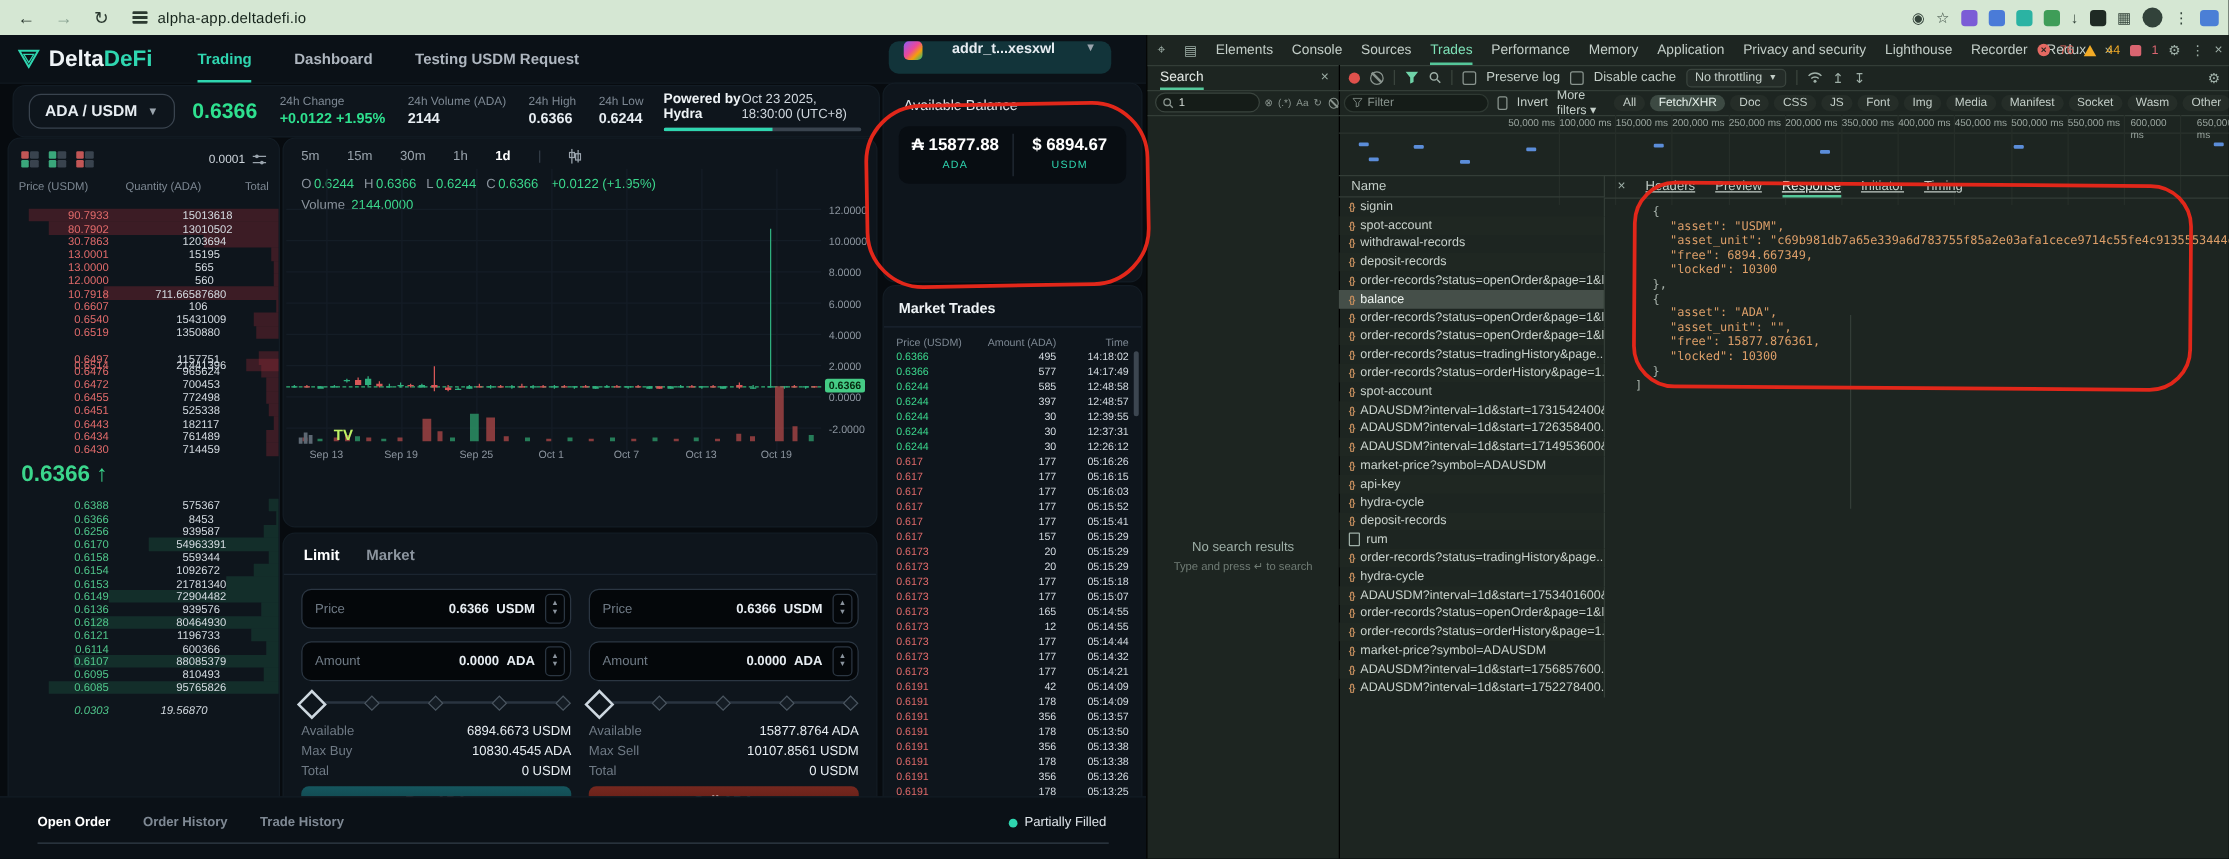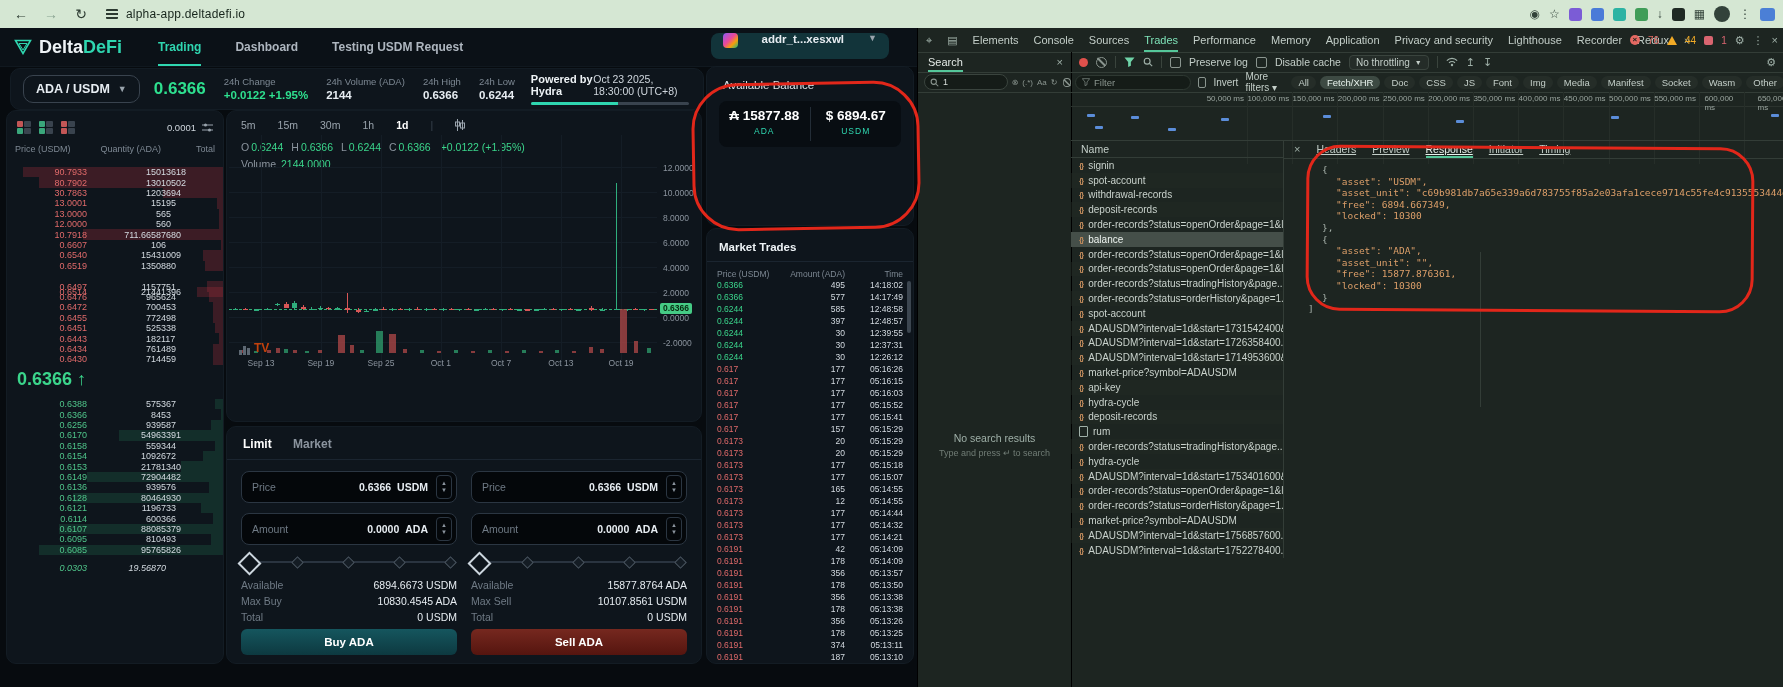--- a/index.html
+++ b/index.html
@@ -90,21 +90,21 @@
   .ylab{position:absolute;left:434px;font-size:8.5px;color:#8b949e;}
   .ypill{position:absolute;left:431px;font-size:8.5px;font-weight:bold;color:#07290f;background:#45cb85;border-radius:2px;padding:0 3px;line-height:11px;}
   .xlab{position:absolute;top:247px;font-size:8.5px;color:#8b949e;transform:translateX(-50%);}
   .candle{position:absolute;}
   .wick{position:absolute;width:1px;left:2px;}
   .cbody{position:absolute;width:5px;left:0;}
   .up .wick,.up .cbody{background:#2fae7d;} .down .wick,.down .cbody{background:#d85757;}
   .vbar{position:absolute;}
   .vup{background:rgba(47,160,110,.75);} .vdn{background:rgba(178,72,72,.75);}
   .lastline{position:absolute;left:0;width:428px;border-top:1px dashed #3bd68c;opacity:.8;}
-  .tvlogo{position:absolute;left:12px;top:230px;color:#c2410c;font-size:12px;font-weight:bold;display:flex;gap:4px;align-items:flex-end;}
+  .tvlogo{position:absolute;left:12px;top:230px;color:#bef264;font-size:12px;font-weight:bold;display:flex;gap:17px;align-items:flex-end;}
   .tvbars{display:flex;gap:1px;align-items:flex-end;}
   .tvbars i{width:3px;background:#5d6873;display:block;}
   
   .oform{left:226px;top:398px;width:474px;height:236px;}
   .of-tabs{position:absolute;left:16px;top:10px;font-size:12px;}
   .of-tab{margin-right:18px;color:#8b949e;font-weight:bold;}
   .of-tab.active{color:#fff;}
   .of-div{position:absolute;left:0;top:32px;width:474px;height:1px;background:#1b2530;}
   .ocol{position:absolute;top:44px;width:216px;}
   .field{position:relative;height:30px;background:#04070a;border:1px solid #2b3642;border-radius:8px;margin-bottom:10px;display:flex;align-items:center;}
@@ -1087,20 +1087,32 @@
         </div>
         <div class="tr-row r" style="top: 422px;">
           <span class="p">0.6191</span>
           <span class="a">187</span>
           <span class="tm">05:13:10</span>
         </div>
       </div>
     <div class="tr-scroll"></div>
   </div>
 
+  <div class="bottom-bar">
+    <div class="bt-row" id="bt-tabs">
+        <span class="bt-tab active">Open Order</span>
+        <span class="bt-tab">Order History</span>
+        <span class="bt-tab">Trade History</span>
+      </div>
+    <div class="bt-status">
+      <span class="dot"></span>
+      <span>Partially Filled</span>
+    </div>
+    <div class="bt-line"></div>
+  </div>
 
 </div>
 
 <div class="abs devtools">
   <div class="dt-tabs">
     <span class="dt-ticon" style="margin-left:8px">⌖</span>
     <span class="dt-ticon">▤</span>
     <span id="dt-tab-list" style="display:flex;gap:15px;align-items:center;height:24px;">
         <span class="dt-tab">Elements</span>
         <span class="dt-tab">Console</span>

